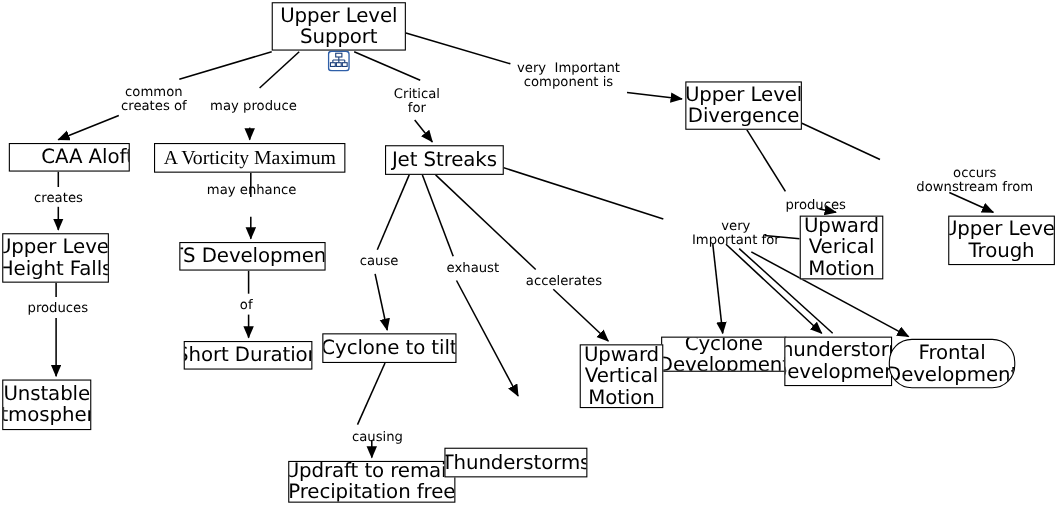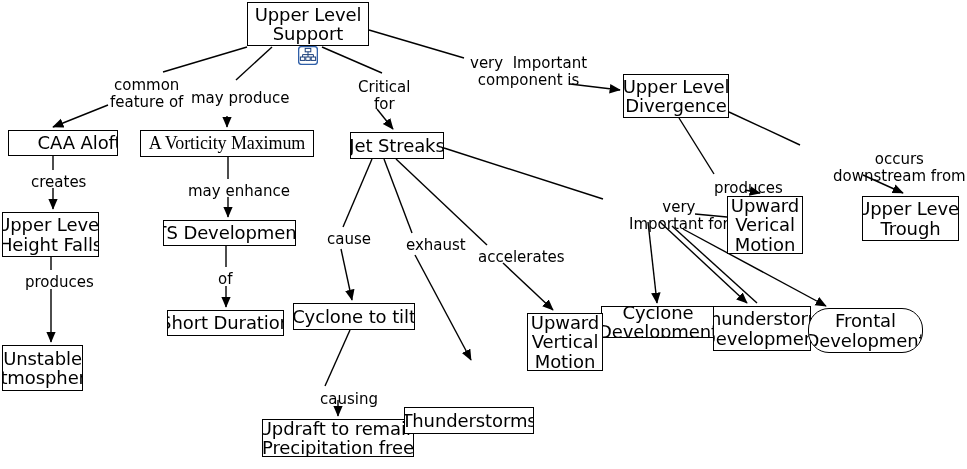--- a/index.html
+++ b/index.html
@@ -40,21 +40,21 @@
     line-height: 1.06;
     letter-spacing: -0.1px;
     white-space: pre;
     overflow: hidden;
     z-index: 5;
   }
   .elabel {
     position: absolute;
     color: #000000;
     background: transparent;
-    font-size: 15px;
+    font-size: 12px;
     line-height: 1.12;
     text-align: center;
     white-space: pre;
     z-index: 6;
   }
   .cmap-icon {
     position: absolute;
     z-index: 8;
     width: 20px;
     height: 19px;
@@ -125,21 +125,21 @@
 
       <line x1="350" y1="330" x2="325" y2="386"></line>
       <line x1="338" y1="400" x2="338" y2="416" marker-end="url(#ah)"></line>
     </g>
   </svg>
 
   <div class="node" style="left:247px;top:2px;width:122px;height:44px;">Upper Level
 Support</div>
   <div class="node" style="left:8px;top:130px;width:110px;height:26px;padding-left:33px;">CAA Aloft</div>
   <div class="node" style="left:140px;top:130px;width:174px;height:27px;font-family:Liberation Serif, serif;">A Vorticity Maximum</div>
-  <div class="node" style="left:350px;top:132px;width:94px;height:27px;">Jet Streaks</div>
+  <div class="node" style="left:350px;top:132px;width:108px;height:27px;">Jet Streaks</div>
   <div class="node" style="left:623px;top:74px;width:106px;height:44px;">Upper Level
 Divergence</div>
   <div class="node" style="left:2px;top:212px;width:97px;height:45px;">Upper Level
 Height Falls</div>
   <div class="node" style="left:163px;top:220px;width:133px;height:26px;">TS Development</div>
   <div class="node" style="left:727px;top:196px;width:76px;height:58px;z-index:7;">Upward
 Verical
 Motion</div>
   <div class="node" style="left:862px;top:196px;width:97px;height:45px;">Upper Level
 Trough</div>
@@ -154,28 +154,28 @@
   <div class="node" style="left:601px;top:306px;width:114px;height:32px;z-index:6;">Cyclone
 Development</div>
   <div class="node" style="left:713px;top:306px;width:98px;height:45px;z-index:6;">Thunderstorm
 Development</div>
   <div class="node" style="left:808px;top:308px;width:115px;height:45px;z-index:7;border-radius:21px;">Frontal
 Development</div>
   <div class="node" style="left:262px;top:419px;width:152px;height:38px;">Updraft to remain
 Precipitation free</div>
 
   <div class="elabel" style="left:110px;top:77px;">common
-feature of</div>
+creates of</div>
   <div class="elabel" style="left:191px;top:90px;">may produce</div>
   <div class="elabel" style="left:358px;top:79px;">Critical
 for</div>
   <div class="elabel" style="left:470px;top:55px;">very  Important
 component is</div>
   <div class="elabel" style="left:31px;top:174px;">creates</div>
-  <div class="elabel" style="left:188px;top:183px;">may enhance</div>
+  <div class="elabel" style="left:188px;top:166px;">may enhance</div>
   <div class="elabel" style="left:714px;top:180px;">produces</div>
   <div class="elabel" style="left:833px;top:151px;">occurs
 downstream from</div>
   <div class="elabel" style="left:629px;top:199px;">very
 Important for</div>
   <div class="elabel" style="left:327px;top:231px;">cause</div>
   <div class="elabel" style="left:406px;top:237px;">exhaust</div>
   <div class="elabel" style="left:478px;top:249px;">accelerates</div>
   <div class="elabel" style="left:25px;top:274px;">produces</div>
   <div class="elabel" style="left:218px;top:271px;">of</div>

